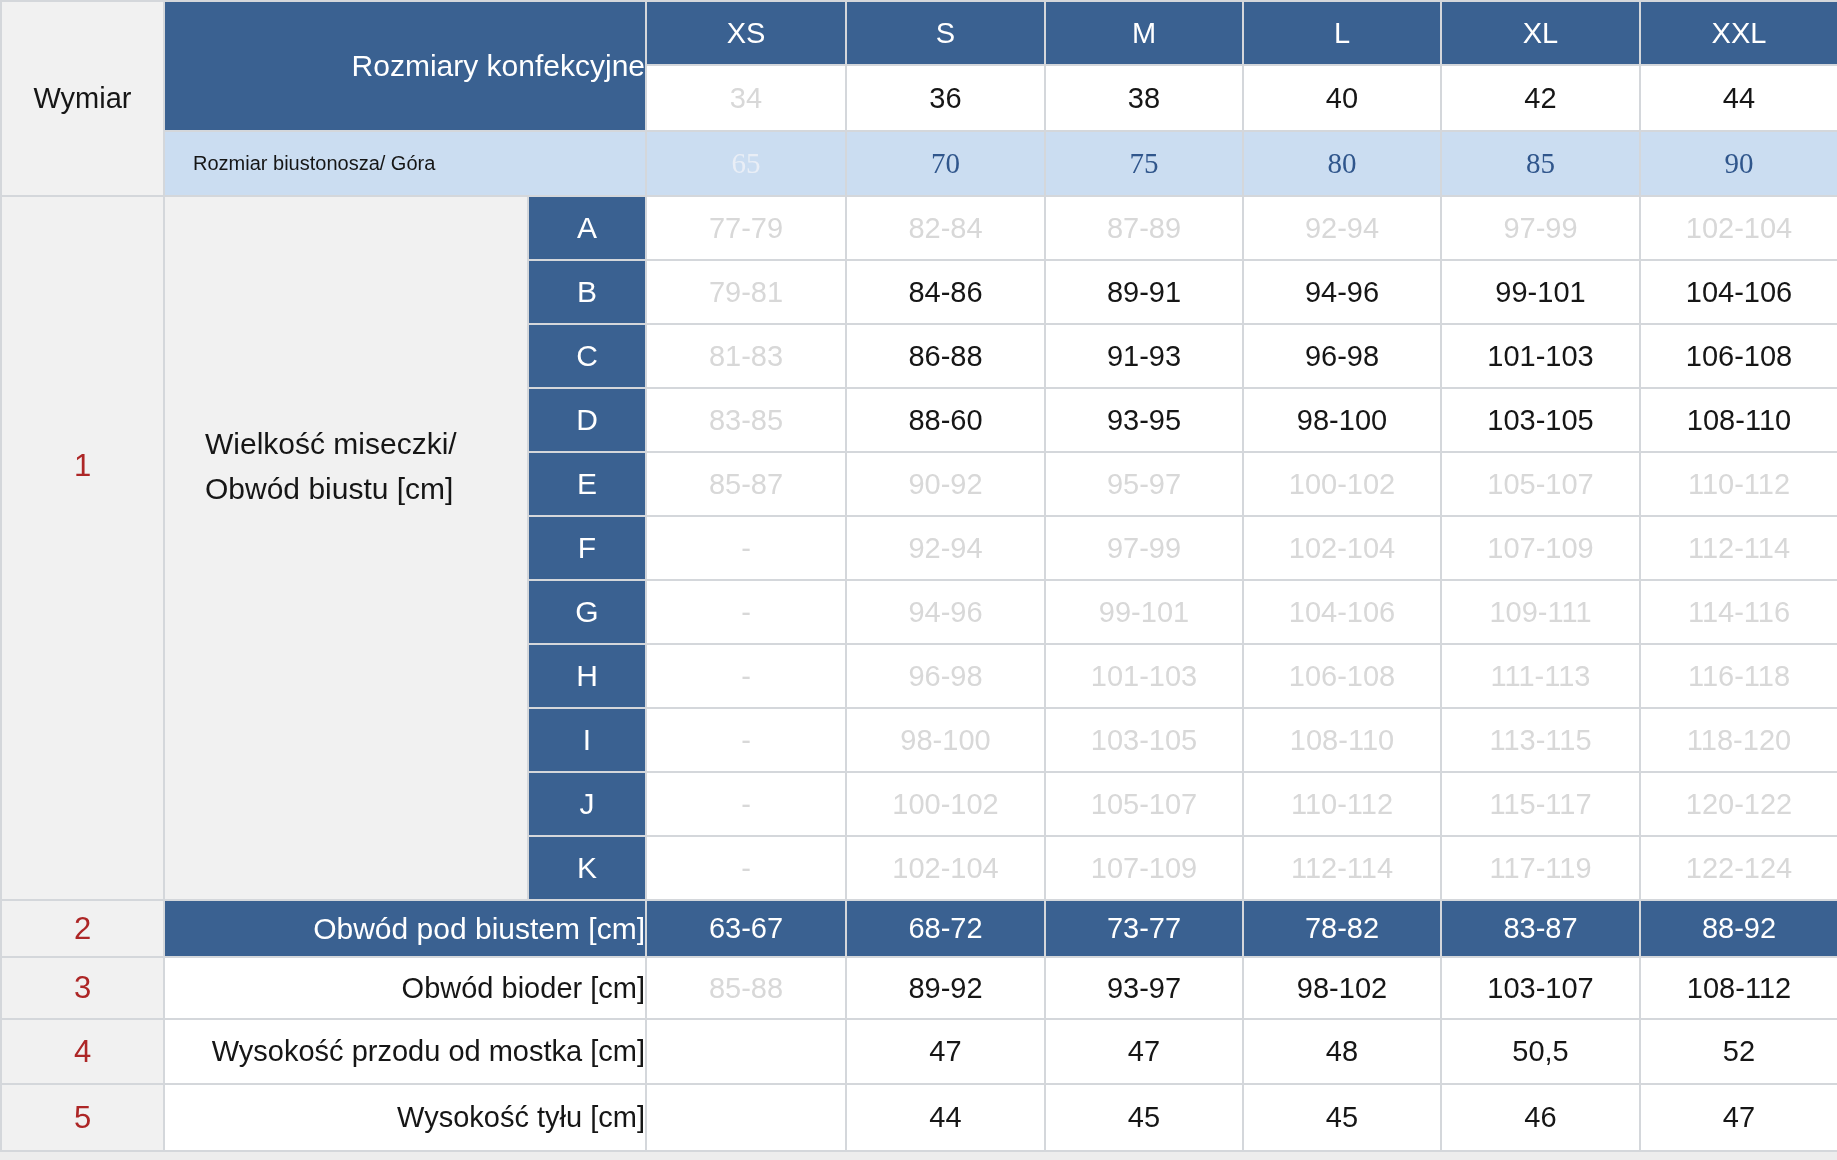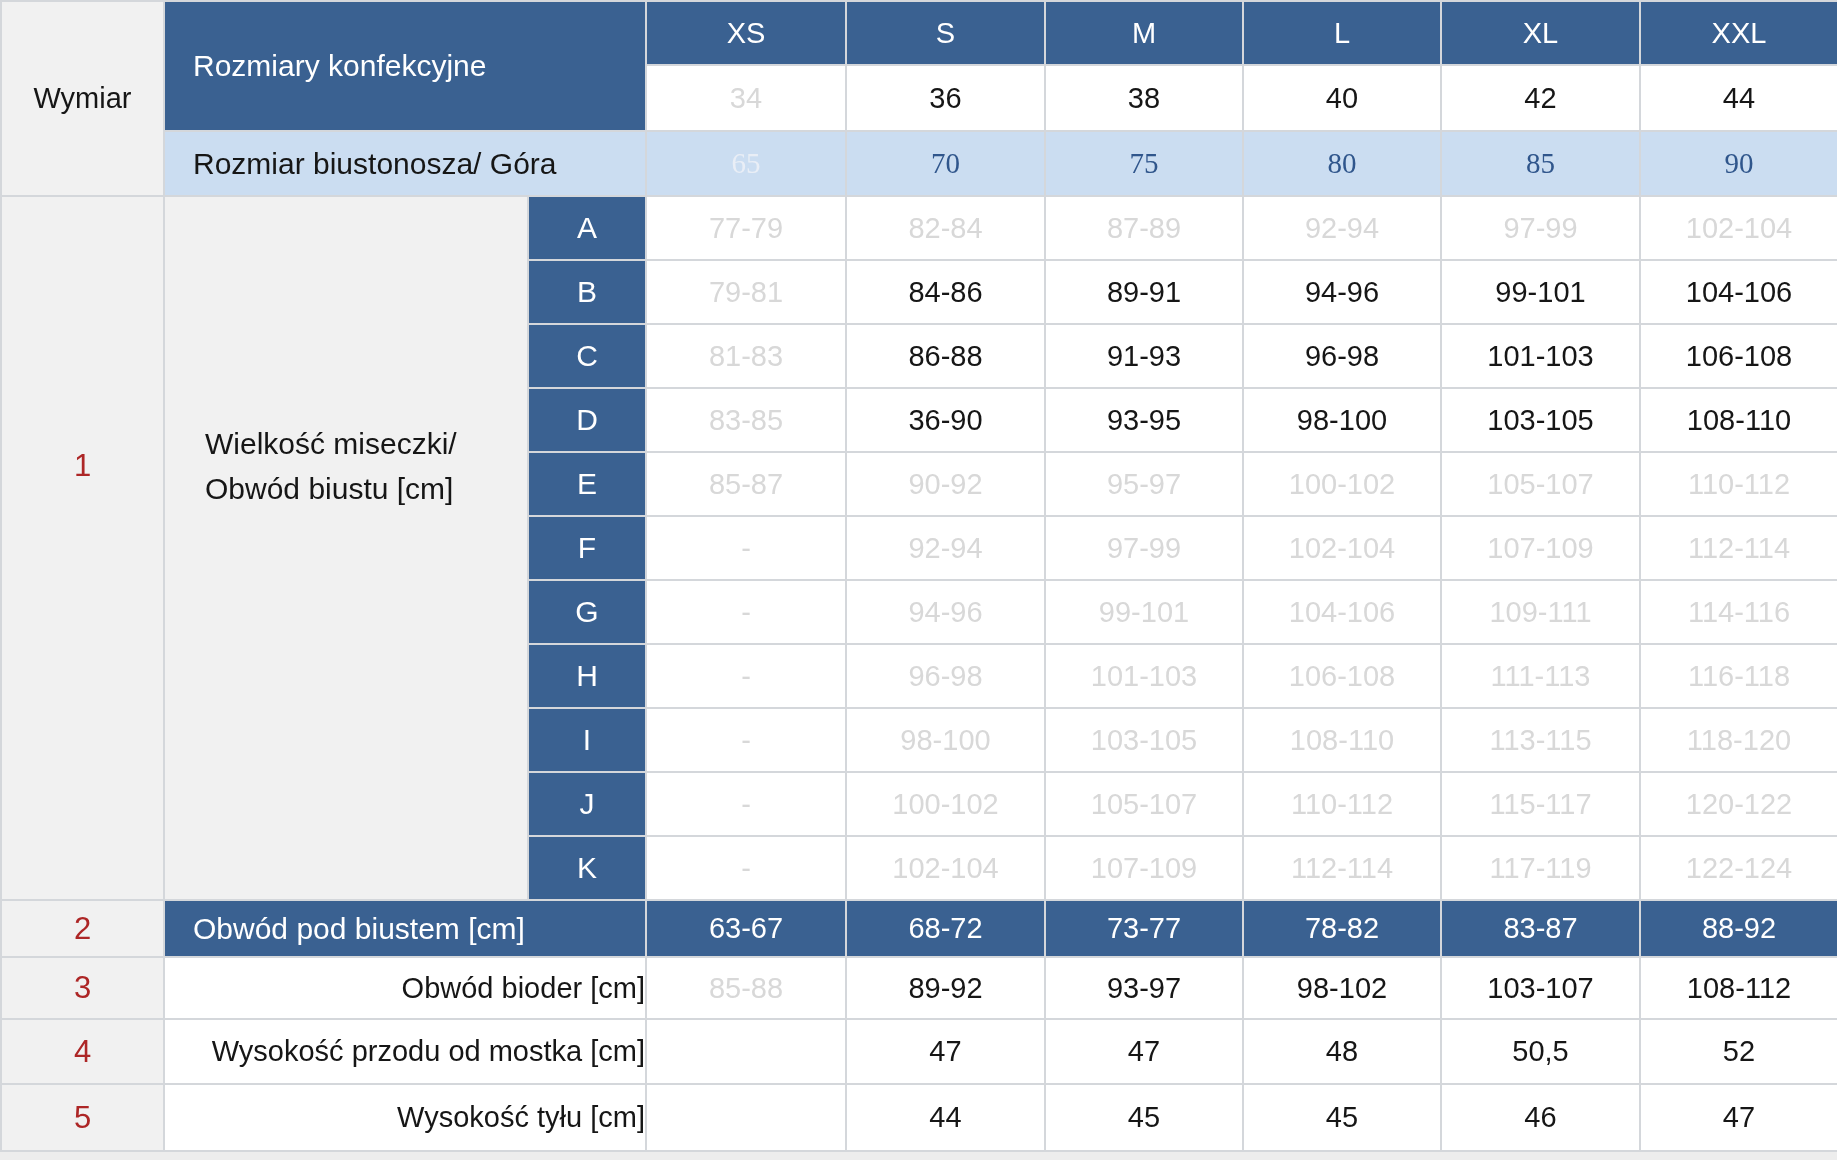--- a/index.html
+++ b/index.html
@@ -42,22 +42,22 @@
     padding:0;
     white-space:nowrap;
     overflow:hidden;
   }
   
   tr.h64{height:64px;} tr.h66{height:66px;margin-left:16px;} tr.h65{height:65px;}
   tr.h57{height:57px;} tr.h62{height:62px;} tr.h67{height:67px;}
 
   td.corner{background:var(--gray-bg);font-size:29px;}
   td.hdr{background:var(--dark-blue);color:var(--header-text);font-size:29px;}
-  td.lbl-dark{background:var(--dark-blue);color:var(--header-text);text-align:left;padding-left:28px;font-size:30px;}
-  td.lbl-light{background:var(--light-blue);text-align:left;padding-left:28px;font-size:30px;}
+  td.lbl-dark{background:var(--dark-blue);color:var(--header-text);text-align:right;padding-left:28px;font-size:30px;}
+  td.lbl-light{background:var(--light-blue);text-align:left;padding-left:28px;font-size:20px;}
   td.lbl-plain{background:#ffffff;text-align:right;padding-left:28px;font-size:29px;}
   td.num{background:var(--gray-bg);color:var(--red-text);font-size:31px;}
   td.raise{padding-bottom:165px;} 
   td.cup{background:var(--dark-blue);color:var(--header-text);font-size:30px;}
   td.cup-label{background:var(--gray-bg);text-align:left;padding-left:40px;font-size:30px;}
   td.cup-label span{display:block;line-height:1.5;}
   td.lb-bg{background:var(--light-blue);font-family:Liberation Serif, serif;}
   td.blue-text{color:var(--blue-text);}
   td.mut{color:var(--muted-text);}
   td.mut-lb{color:var(--muted-on-blue);}
@@ -135,21 +135,21 @@
           <td class="val mut">81-83</td>
           <td class="val">86-88</td>
           <td class="val">91-93</td>
           <td class="val">96-98</td>
           <td class="val">101-103</td>
           <td class="val">106-108</td>
         </tr>
         <tr class="h64">
           <td class="cup">D</td>
           <td class="val mut">83-85</td>
-          <td class="val">36-90</td>
+          <td class="val">88-60</td>
           <td class="val">93-95</td>
           <td class="val">98-100</td>
           <td class="val">103-105</td>
           <td class="val">108-110</td>
         </tr>
         <tr class="h64">
           <td class="cup">E</td>
           <td class="val mut">85-87</td>
           <td class="val mut">90-92</td>
           <td class="val mut">95-97</td>

